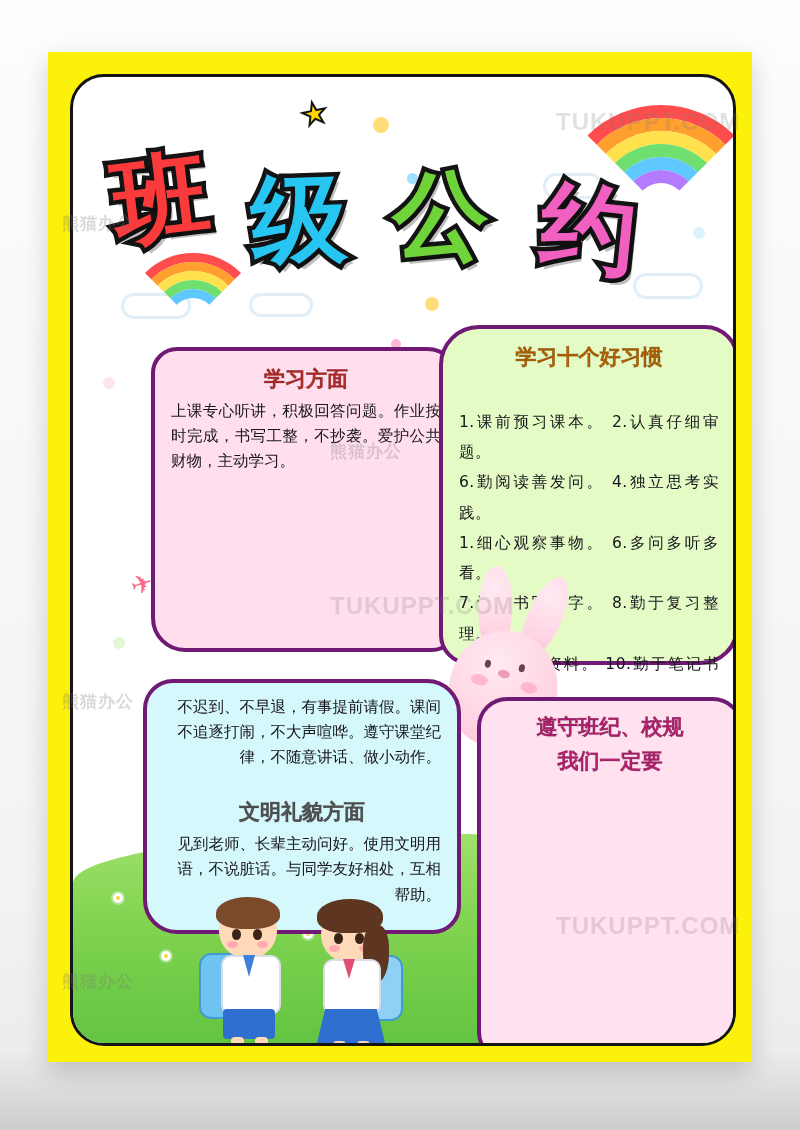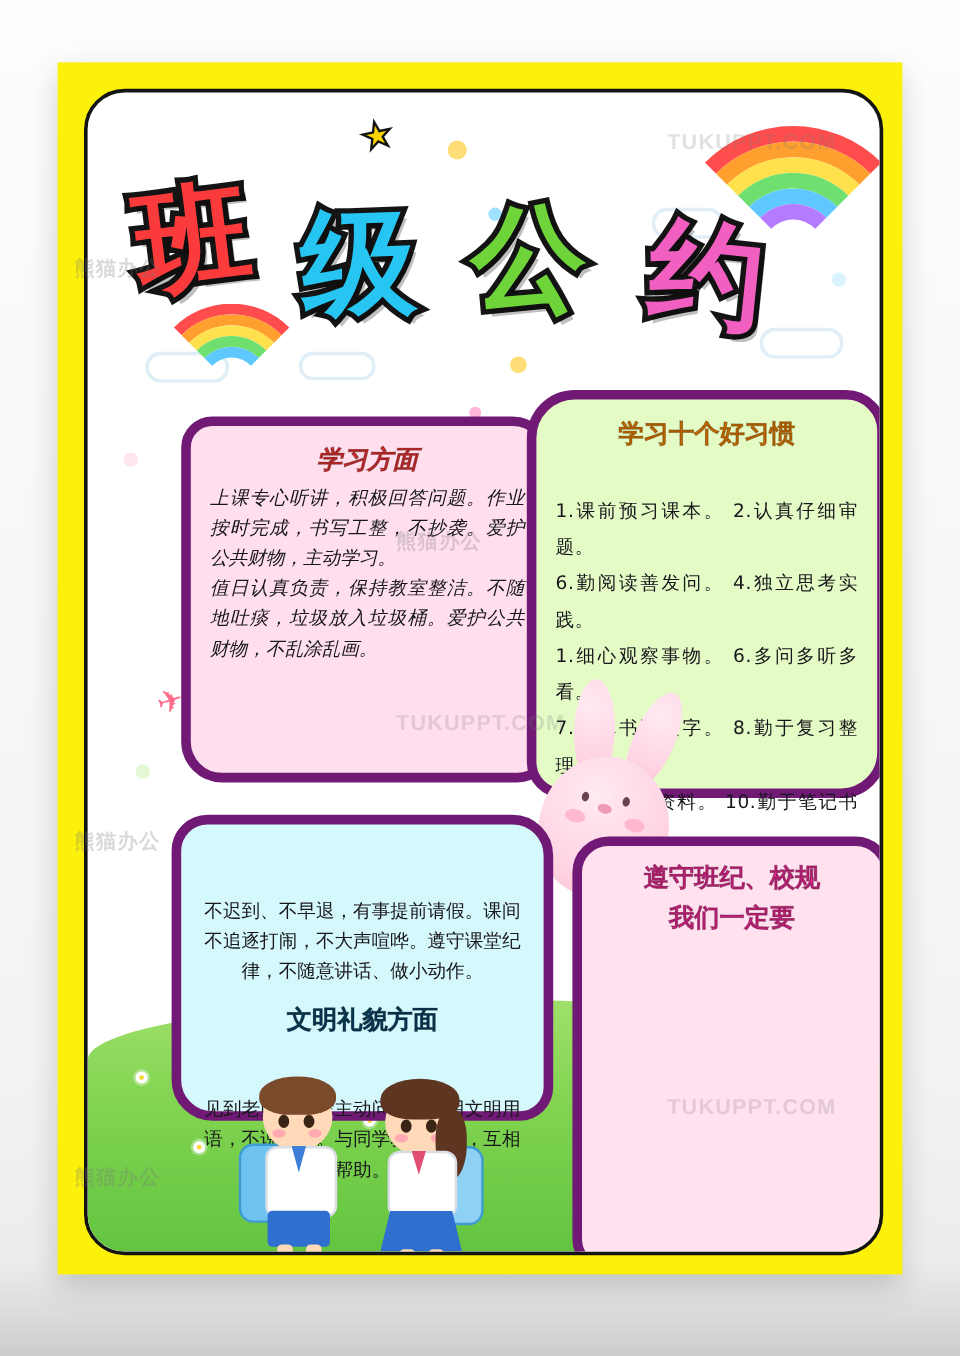--- a/index.html
+++ b/index.html
@@ -102,47 +102,46 @@
   .tchar.c2 { left: 138px; top: 26px; color:#27c6f2; transform: rotate(-2deg);}
   .tchar.c3 { left: 280px; top: 22px; color:#6fd43a; transform: rotate(3deg);}
   .tchar.c4 { left: 428px; top: 36px; color:#f15fc0; transform: rotate(6deg);}
 
   
   .rainbow { position:absolute; border-style:solid; border-bottom-color:transparent; border-left-color:transparent; border-right-color:transparent; border-radius:50%; }
 
   
   .box {
     position: absolute;
-    border: 8px solid #701a75;
+    border: 4px solid #701a75;
     box-sizing: border-box;
   }
   .boxinner { position:absolute; inset:0; padding: 12px 16px; box-sizing:border-box; }
   .bh {
     text-align:center;
     font-family:"DejaVu Sans", sans-serif;
     font-weight:bold;
     font-size: 21px;
     -webkit-text-stroke: 0.6px rgba(0,0,0,.35);
     margin: 2px 0 6px 0;
   }
   .bt {
     font-family:"DejaVu Sans", sans-serif;
     font-size: 15.5px;
     line-height: 1.62;
     color:#17161a;
     text-align: justify;
   }
-  .bt.center { text-align:center;margin-top:48px; }
+  .bt.center { text-align:right; }
 
   
   #boxA {
     left: 78px; top: 270px; width: 310px; height: 305px;
     background:#ffdfee;
     border-radius: 26px 34px 30px 34px;
-    font-style: italic;
   }
   
   #boxB {
     left: 366px; top: 248px; width: 300px; height: 340px;
     background:#e4fbc6;
     border-radius: 40px 34px 38px 30px;
   }
   
   #boxC {
     left: 70px; top: 602px; width: 318px; height: 255px;
@@ -203,21 +202,21 @@
     -webkit-text-stroke: 2px #141414;
   }
   .heart { position:absolute; color:#ff4f7e; font-size:15px; }
   .plane { position:absolute; color:#ff6b8b; font-size:26px; transform: rotate(-18deg); }
   .cloud { position:absolute; background:#ffffff; border-radius:50%; box-shadow: 0 0 0 3px #dfeef7 inset; opacity:.95;}
 
   
   .wm {
     position:absolute;
     color: rgba(120,120,120,0.22);
-    font-size: 18px;
+    font-size: 24px;
     font-family:"Liberation Sans", sans-serif;
     font-weight: bold;
     white-space: nowrap;
     pointer-events:none;
     letter-spacing: 1px;
   }
   .wm.small { font-size: 17px; color: rgba(120,120,120,0.28); }
 </style>
 </head>
 <body>
@@ -287,21 +286,20 @@
         <div class="tchar c1">班</div>
         <div class="tchar c2">级</div>
         <div class="tchar c3">公</div>
         <div class="tchar c4">约</div>
       </div>
 
       <div class="box" id="boxA">
         <div class="boxinner">
           <div class="bh" style="color:#ff3b3b;">学习方面</div>
           <div class="bt">上课专心听讲，积极回答问题。作业按时完成，书写工整，不抄袭。爱护公共财物，主动学习。</div>
-          <div class="bt">值日认真负责，保持教室整洁。不随地吐痰，垃圾放入垃圾桶。爱护公共财物，不乱涂乱画。</div>
         </div>
       </div>
 
       <div class="box" id="boxB">
         <div class="boxinner">
           <div class="bh" style="color:#ff8a00;">学习十个好习惯</div>
           <div class="bt" style="line-height:1.95;margin-top:36px;">
             <span class="num">1.课前预习课本。</span>
             <span class="num">2.认真仔细审题。</span><br>
             <span class="num">6.勤阅读善发问。</span>
@@ -324,21 +322,21 @@
           <div class="beye" style="left:64px; top:30px;"></div>
           <div class="bcheek" style="left:20px; top:50px;"></div>
           <div class="bcheek" style="left:70px; top:46px;"></div>
           <div style="position:absolute;left:45px;top:40px;width:12px;height:8px;border-radius:50%;background:#f09bb6;"></div>
         </div>
       </div>
 
       <div class="box" id="boxC">
         <div class="boxinner">
           <div class="bt center">不迟到、不早退，有事提前请假。课间不追逐打闹，不大声喧哗。遵守课堂纪律，不随意讲话、做小动作。</div>
-          <div class="bh" style="color:#0c4a6e; margin-top:14px;">文明礼貌方面</div>
+          <div class="bh" style="color:#737373; margin-top:28px;">文明礼貌方面</div>
           <div class="bt center">见到老师、长辈主动问好。使用文明用语，不说脏话。与同学友好相处，互相帮助。</div>
         </div>
       </div>
 
       <div class="box" id="boxD">
         <div class="boxinner" style="padding:10px 14px;">
           <div class="bh" style="color:#ff2fa0; margin-top:2px;">遵守班纪、校规</div>
           <div class="bh" style="color:#ff2fa0; margin-bottom:0;">我们一定要</div>
         </div>
       </div>

